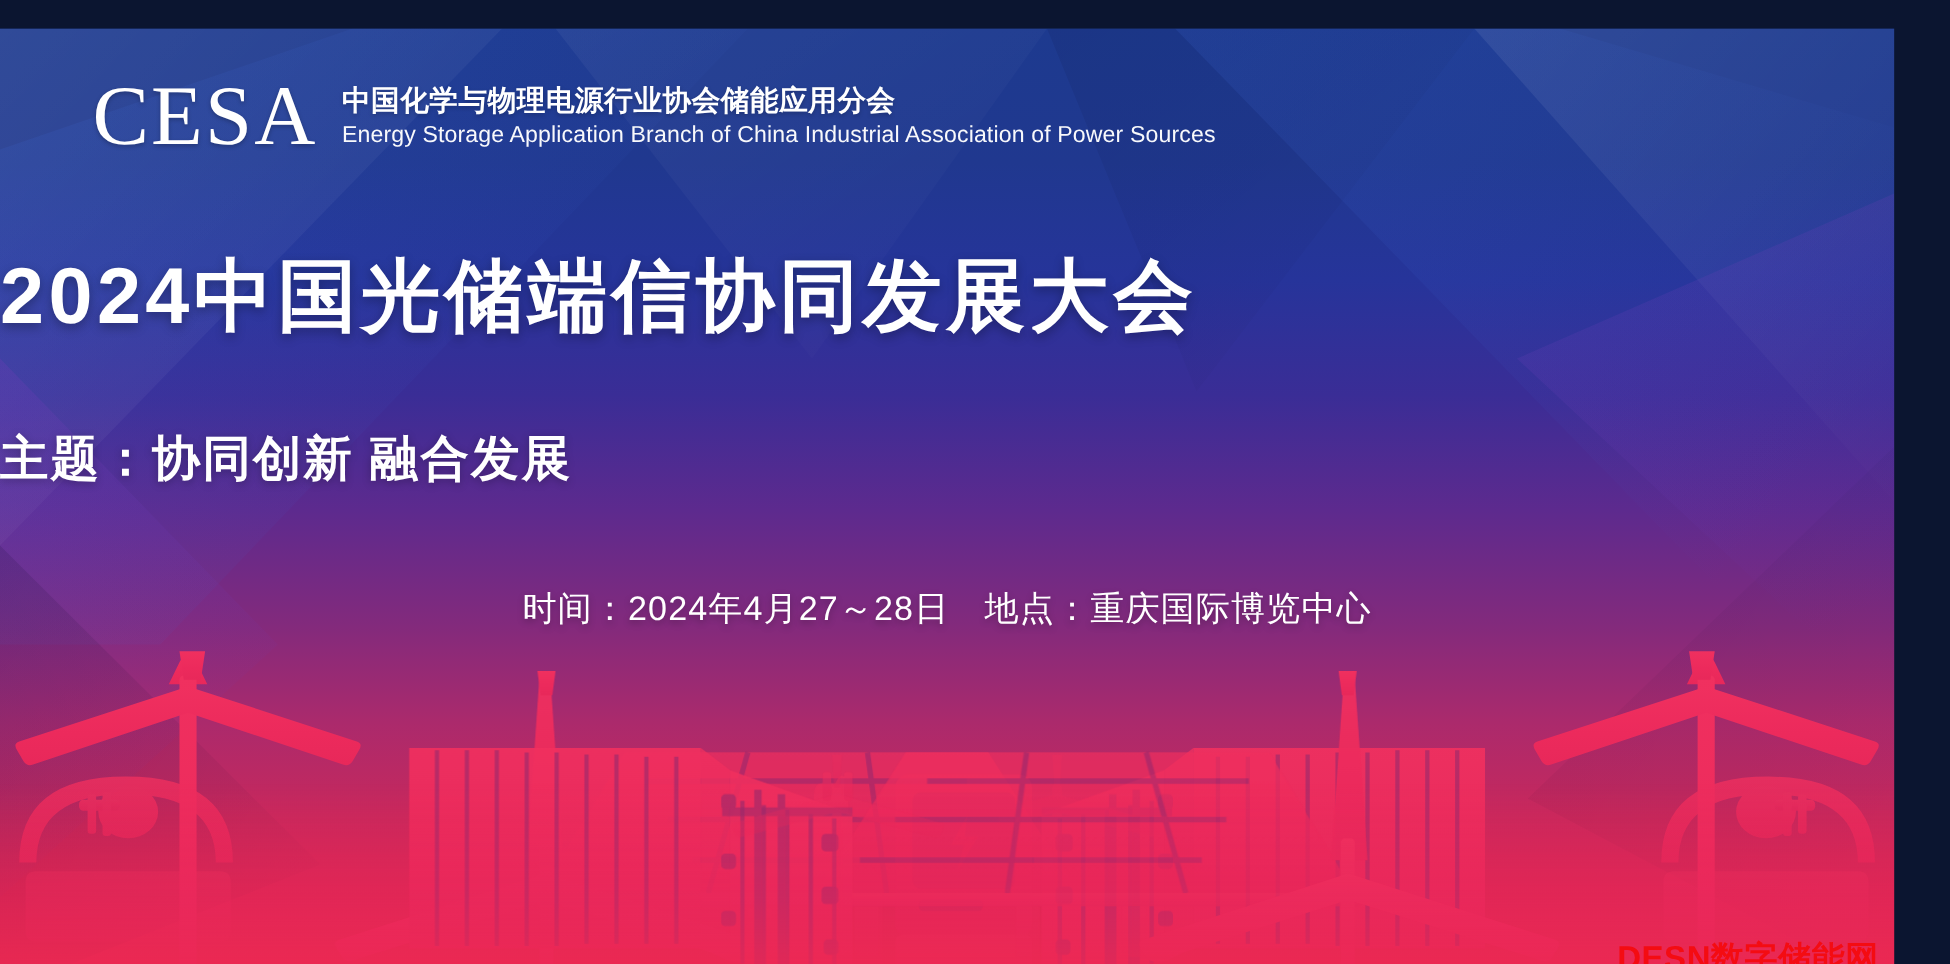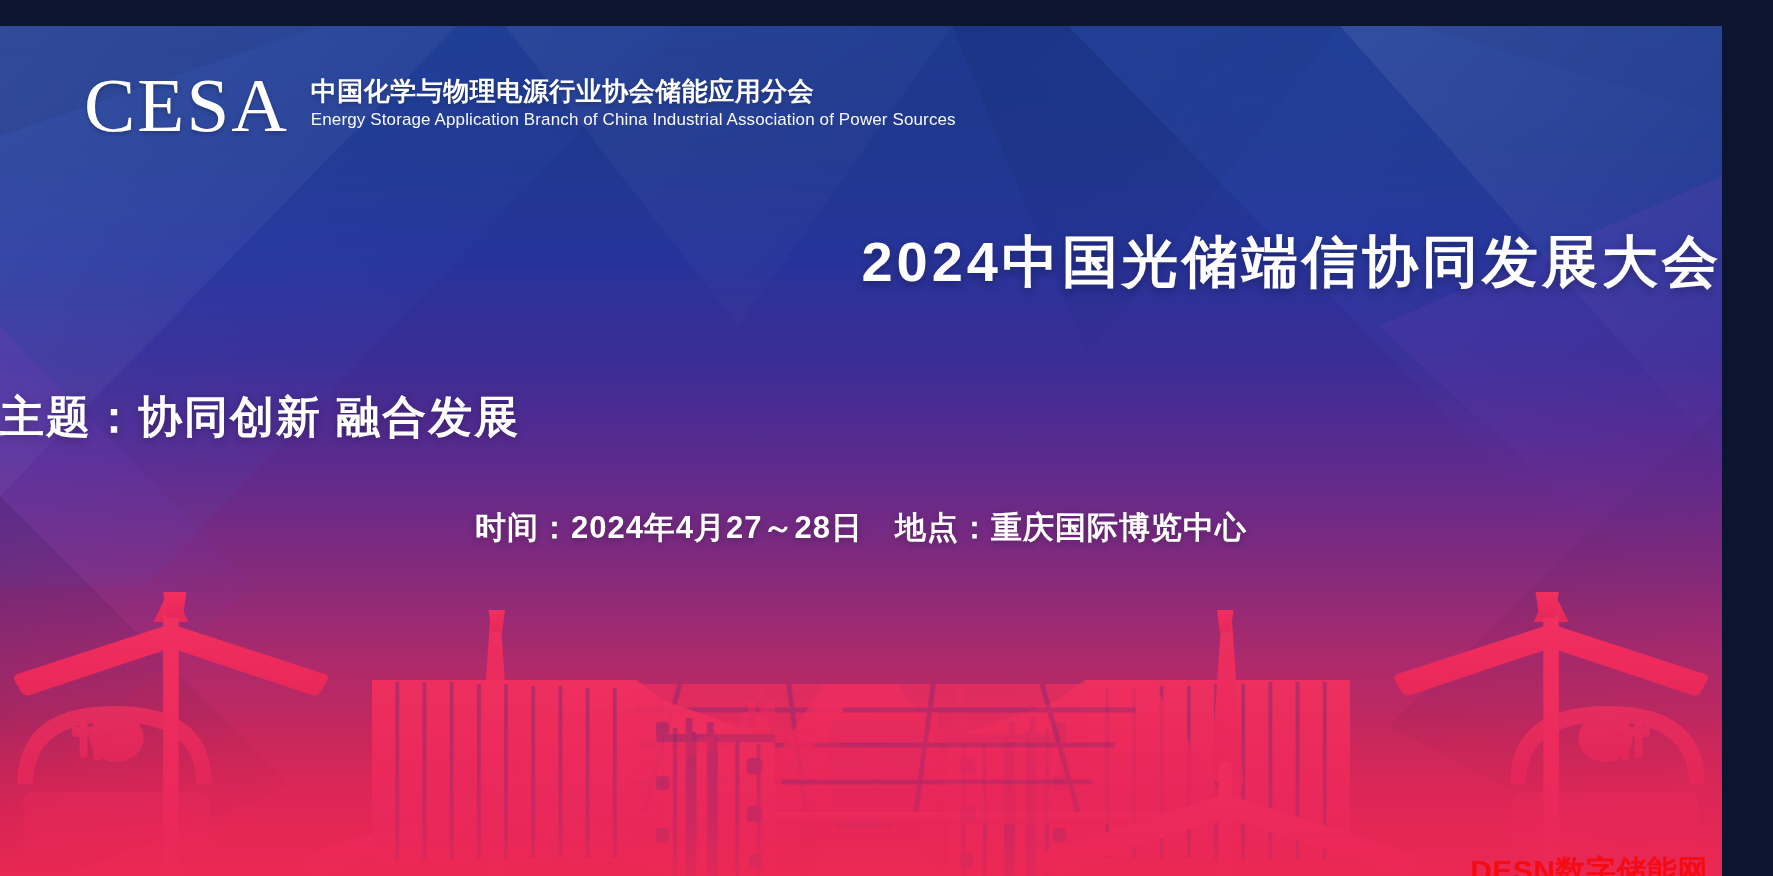--- a/index.html
+++ b/index.html
@@ -36,40 +36,40 @@
     text-shadow:0 2px 4px rgba(0,0,0,.25);
     margin-top:-4px;
   }
   .assoc{margin-left:22px;padding-top:4px;}
   .assoc-cn{
     color:#ffffff;font-size:26px;font-weight:700;letter-spacing:.5px;
     line-height:1.08;white-space:nowrap;
     text-shadow:0 2px 4px rgba(0,0,0,.22);
   }
   .assoc-en{
-    color:#ffffff;font-size:17px;font-weight:400;letter-spacing:.12px;
+    color:#ffffff;font-size:21px;font-weight:400;letter-spacing:.12px;
     line-height:1.2;white-space:nowrap;margin-top:5px;opacity:.97;
   }
 
   
   .title{
-    position:absolute;left:0;right:0;top:205px;text-align:right;
-    color:#ffffff;font-size:56px;font-weight:700;letter-spacing:4px;
+    position:absolute;left:0;right:0;top:205px;text-align:left;
+    color:#ffffff;font-size:72px;font-weight:700;letter-spacing:4px;
     line-height:1.1;white-space:nowrap;
     text-shadow:0 3px 10px rgba(0,0,0,.30);
   }
   .subtitle{
     position:absolute;left:0;right:0;top:362px;
     color:#ffffff;font-size:44px;font-weight:700;letter-spacing:2px;
     white-space:nowrap;
     text-shadow:0 2px 8px rgba(0,0,0,.28);
   }
   .meta{
-    position:absolute;left:0;right:0;top:481px;text-align:center;
-    color:#ffffff;font-size:31px;font-weight:700;letter-spacing:1px;
+    position:absolute;left:0;right:0;top:507px;text-align:center;
+    color:#ffffff;font-size:31px;font-weight:400;letter-spacing:1px;
     white-space:nowrap;
     text-shadow:0 2px 7px rgba(0,0,0,.26);
   }
 
   
   .watermark{
     position:absolute;right:14px;bottom:10px;
     color:#f40c12;font-size:30px;font-weight:700;letter-spacing:.5px;
     white-space:nowrap;
   }

